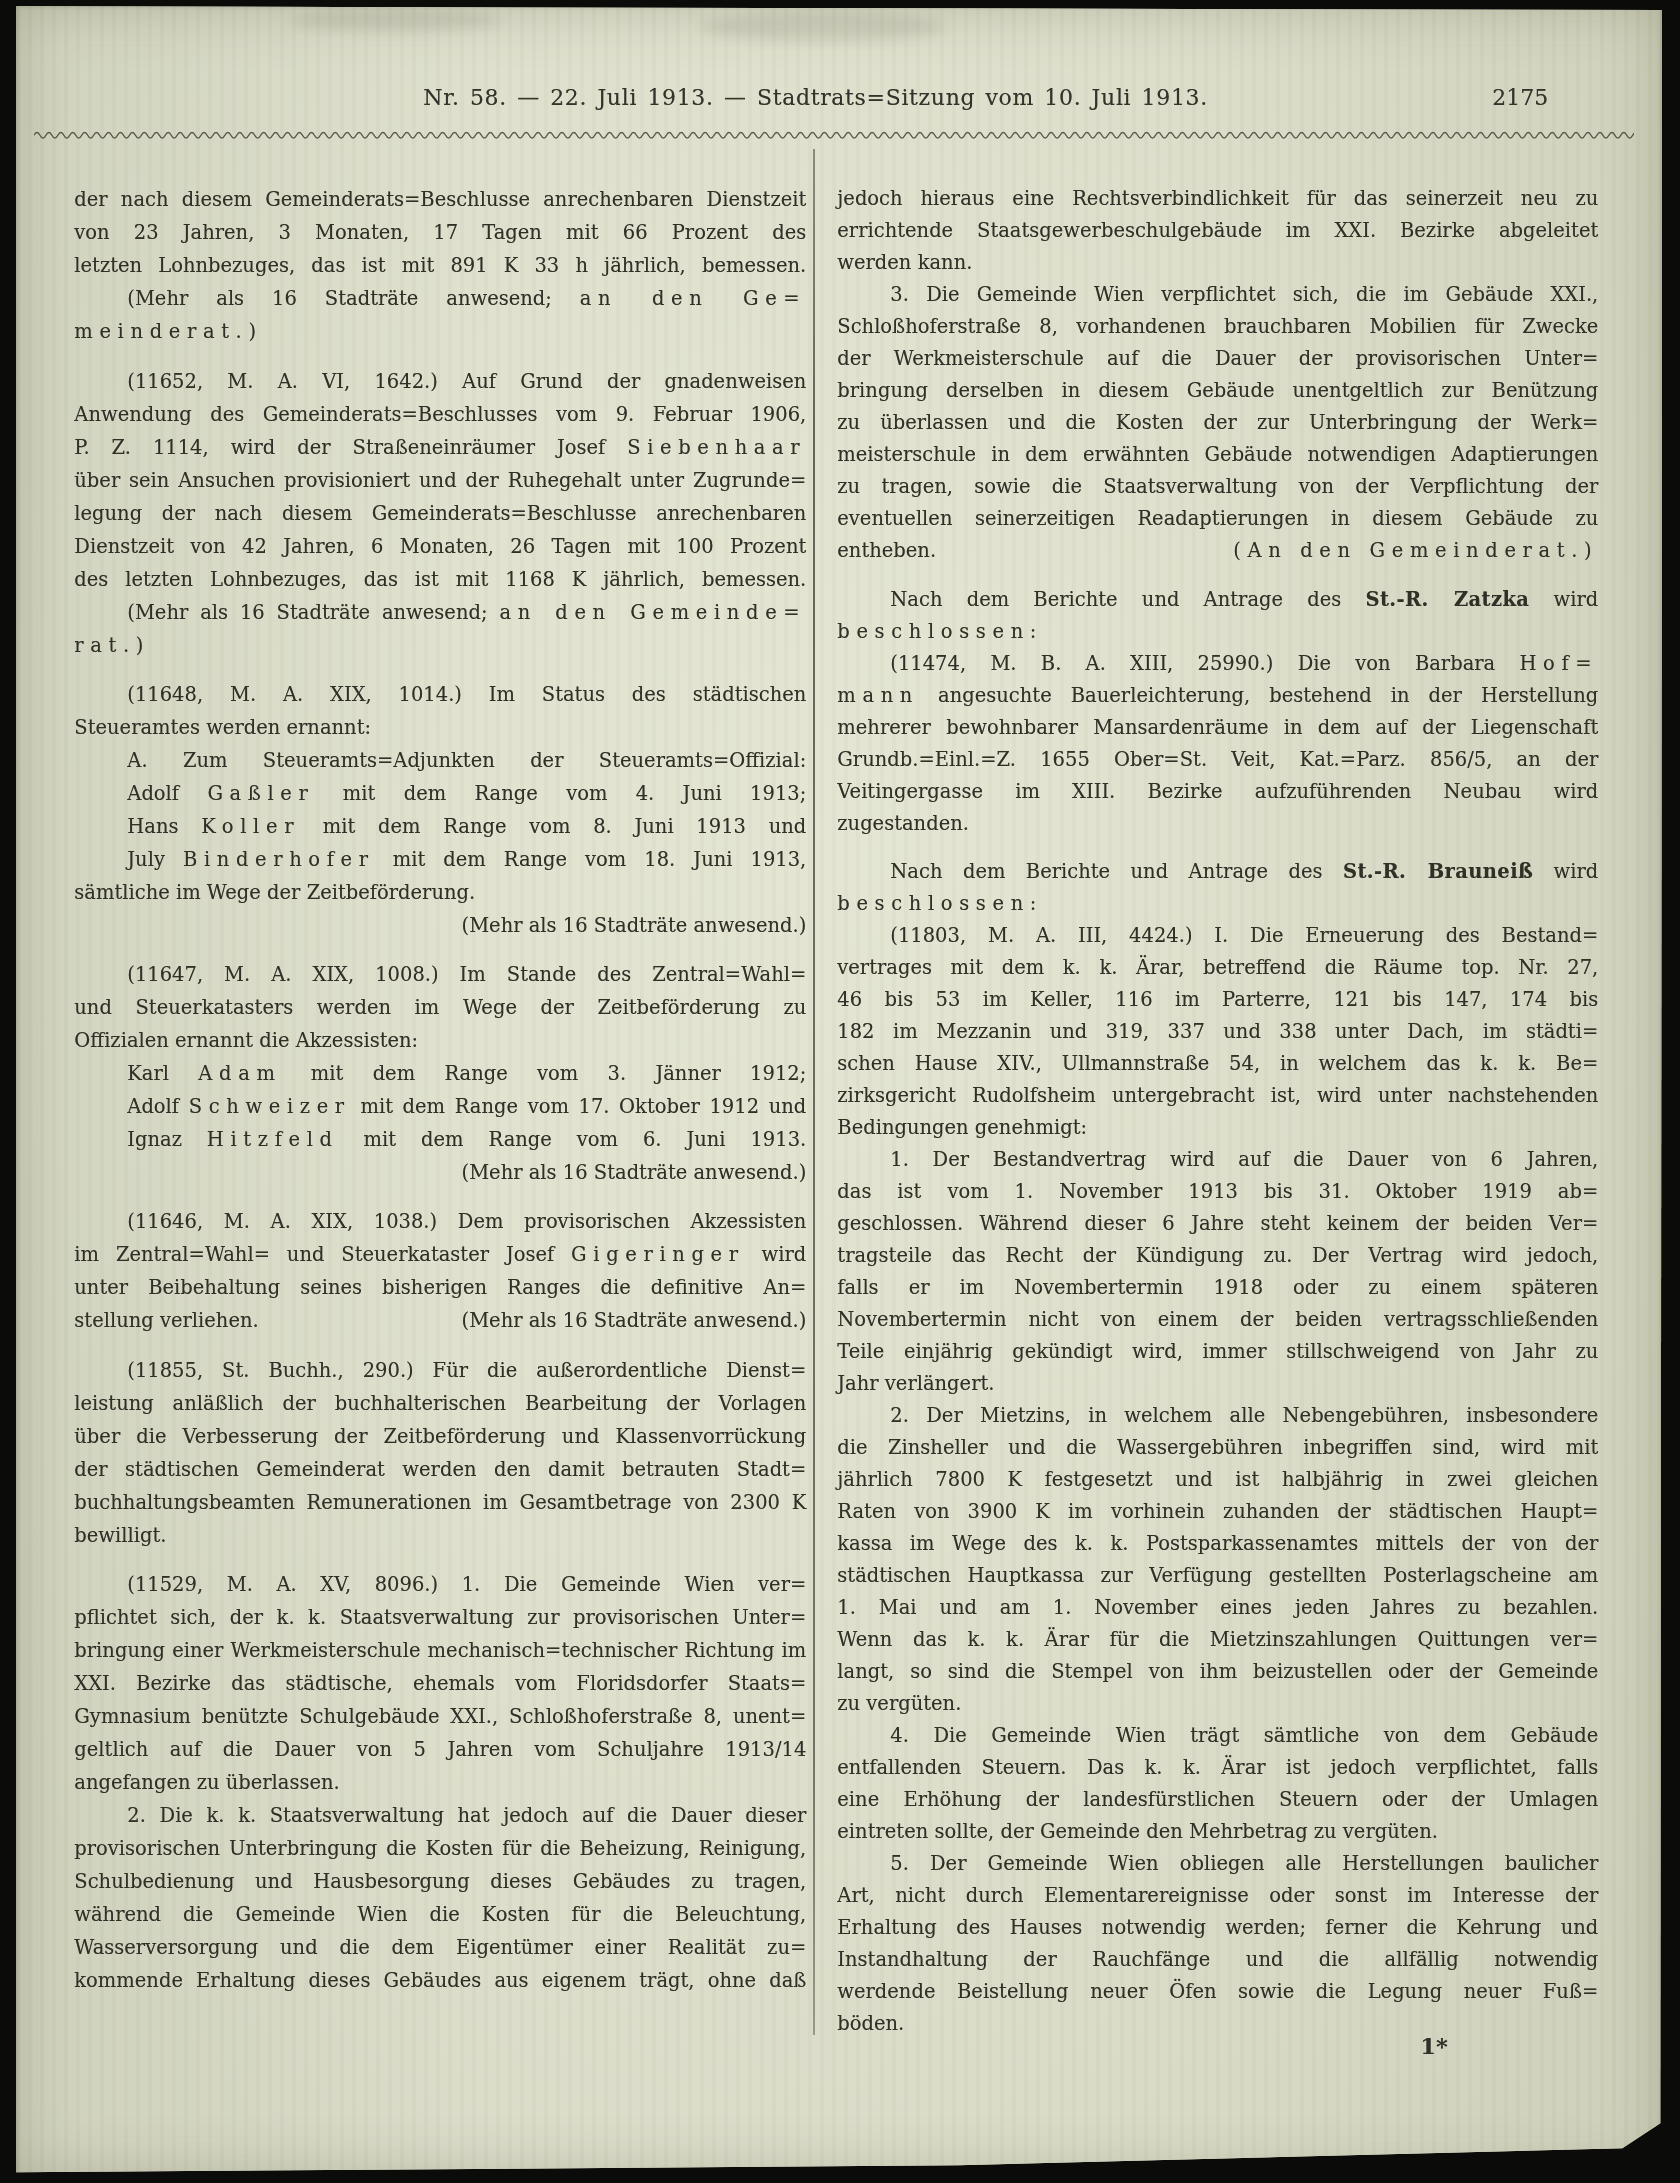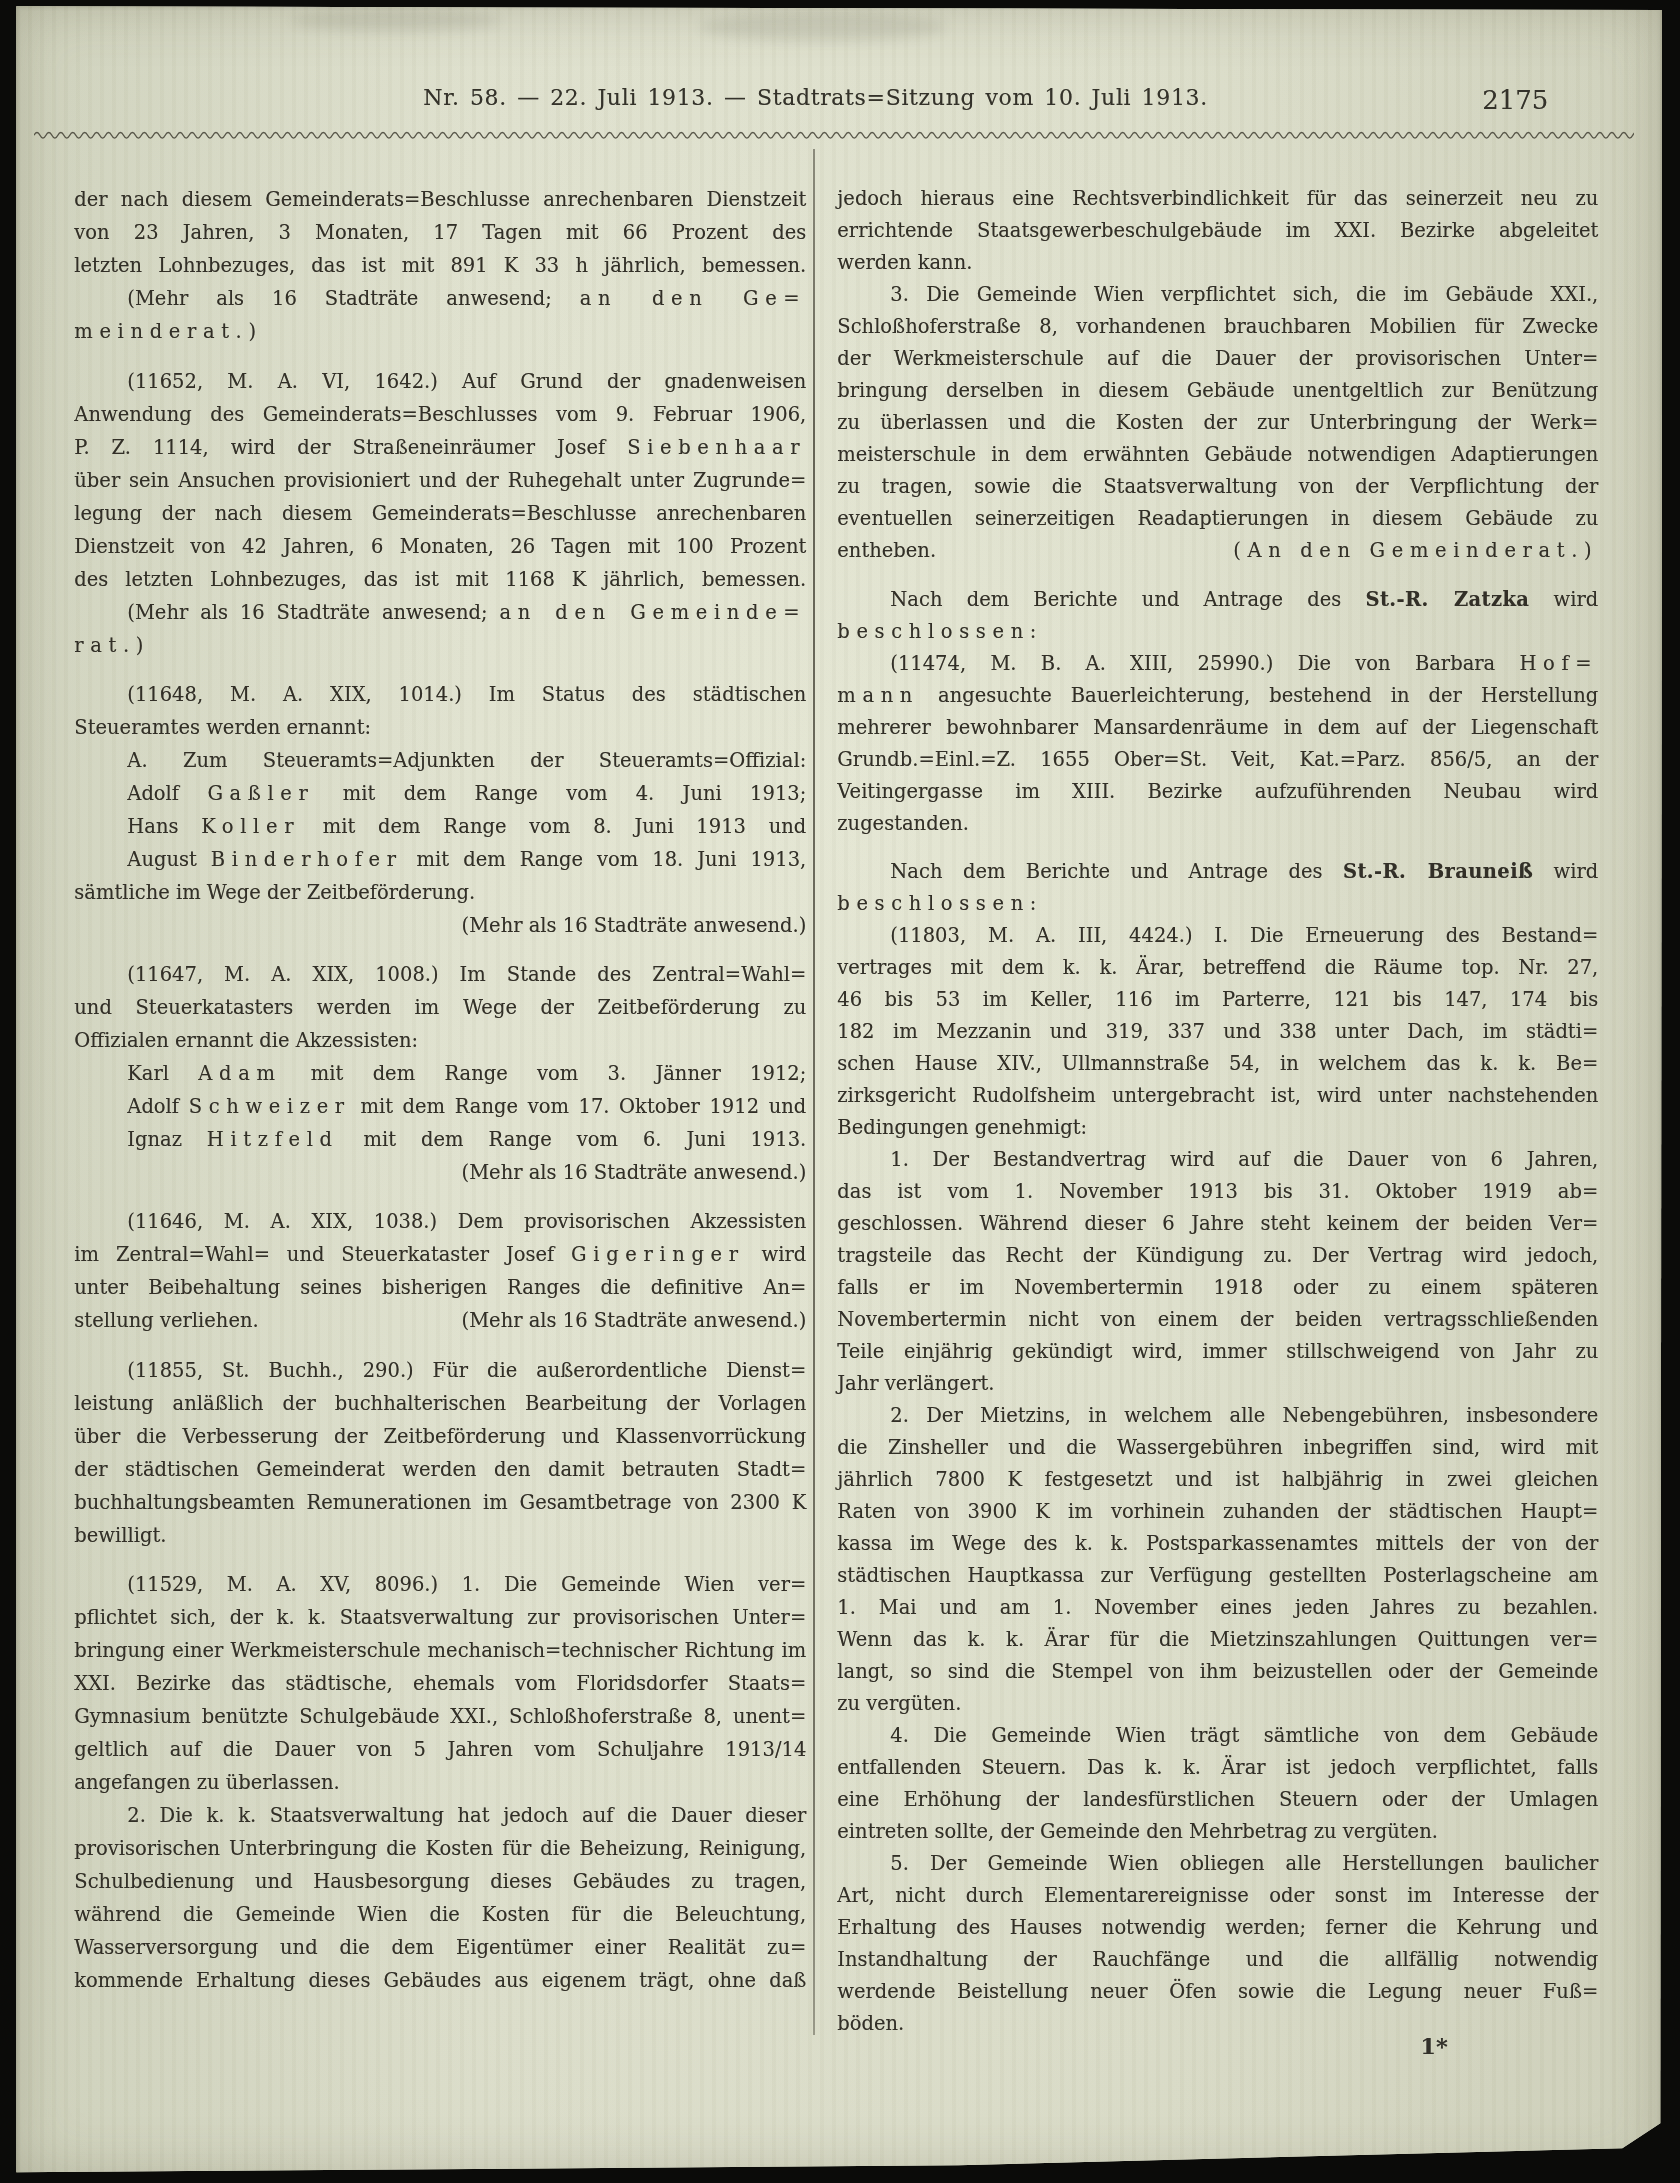--- a/index.html
+++ b/index.html
@@ -42,21 +42,21 @@
     font-size: 22px;
     color: #34322a;
     letter-spacing: 0.03em;
     word-spacing: 0.12em;
     white-space: nowrap;
     text-shadow: 0 0 0.6px rgba(52,50,42,0.45);
   }
   #header-page-number {
     position: absolute;
     right: 114px; top: 79px;
-    font-size: 26px;
+    font-size: 22px;
     color: #34322a;
     text-shadow: 0 0 0.6px rgba(52,50,42,0.45);
   }
   #wavy-rule {
     position: absolute;
     left: 17.6px; top: 123px;
     width: 1600px; height: 12.6px;
   }
   #column-divider {
     position: absolute;
@@ -133,21 +133,21 @@
         <div class="tline a-j"><span>des letzten Lohnbezuges, das ist mit 1168 K jährlich, bemessen.</span></div>
         <div class="tline a-j ind"><span>(Mehr als 16 Stadträte anwesend; </span><span class="s-sp">an den Gemeinde=</span></div>
         <div class="tline a-l"><span class="s-sp">rat.)</span></div>
       </div>
       <div class="para gap">
         <div class="tline a-j ind"><span>(11648, M. A. XIX, 1014.) Im Status des städtischen</span></div>
         <div class="tline a-l"><span>Steueramtes werden ernannt:</span></div>
         <div class="tline a-j ind"><span>A. Zum Steueramts=Adjunkten der Steueramts=Offizial:</span></div>
         <div class="tline a-j ind"><span>Adolf </span><span class="s-sp">Gaßler</span><span> mit dem Range vom 4. Juni 1913;</span></div>
         <div class="tline a-j ind"><span>Hans </span><span class="s-sp">Koller</span><span> mit dem Range vom 8. Juni 1913 und</span></div>
-        <div class="tline a-j ind"><span>August </span><span class="s-sp">Binderhofer</span><span> mit dem Range vom 18. Juni 1913,</span></div>
+        <div class="tline a-j ind"><span>July </span><span class="s-sp">Binderhofer</span><span> mit dem Range vom 18. Juni 1913,</span></div>
         <div class="tline a-l"><span>sämtliche im Wege der Zeitbeförderung.</span></div>
         <div class="tline a-r"><span>(Mehr als 16 Stadträte anwesend.)</span></div>
       </div>
       <div class="para gap">
         <div class="tline a-j ind"><span>(11647, M. A. XIX, 1008.) Im Stande des Zentral=Wahl=</span></div>
         <div class="tline a-j"><span>und Steuerkatasters werden im Wege der Zeitbeförderung zu</span></div>
         <div class="tline a-l"><span>Offizialen ernannt die Akzessisten:</span></div>
         <div class="tline a-j ind"><span>Karl </span><span class="s-sp">Adam</span><span> mit dem Range vom 3. Jänner 1912;</span></div>
         <div class="tline a-j ind"><span>Adolf </span><span class="s-sp">Schweizer</span><span> mit dem Range vom 17. Oktober 1912 und</span></div>
         <div class="tline a-j ind"><span>Ignaz </span><span class="s-sp">Hitzfeld</span><span> mit dem Range vom 6. Juni 1913.</span></div>

